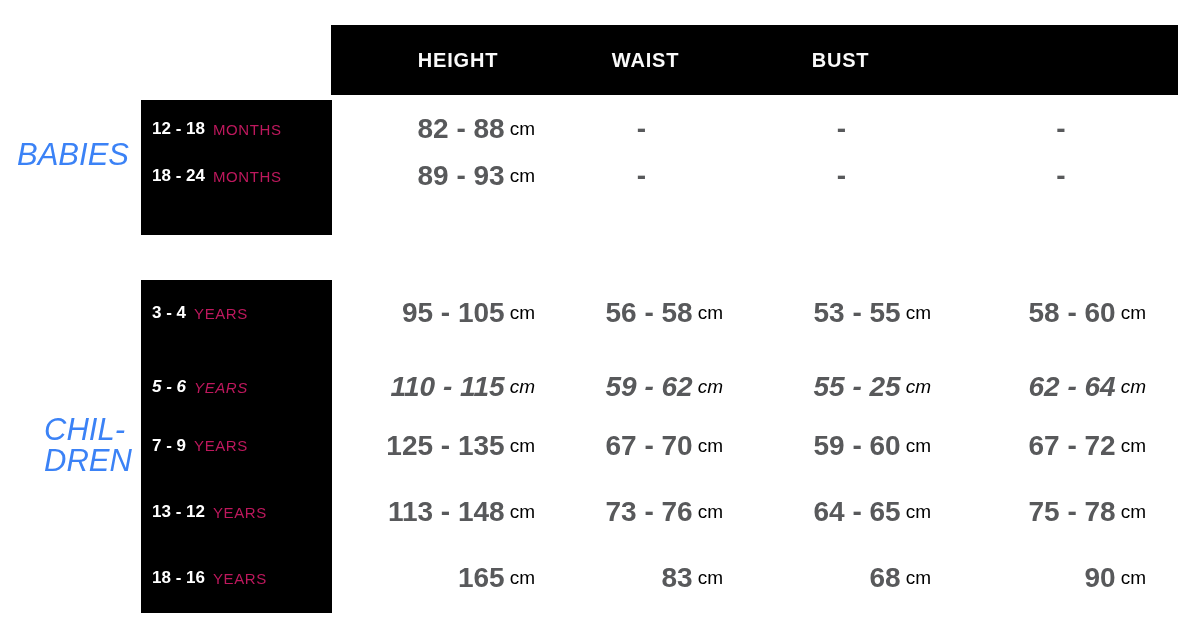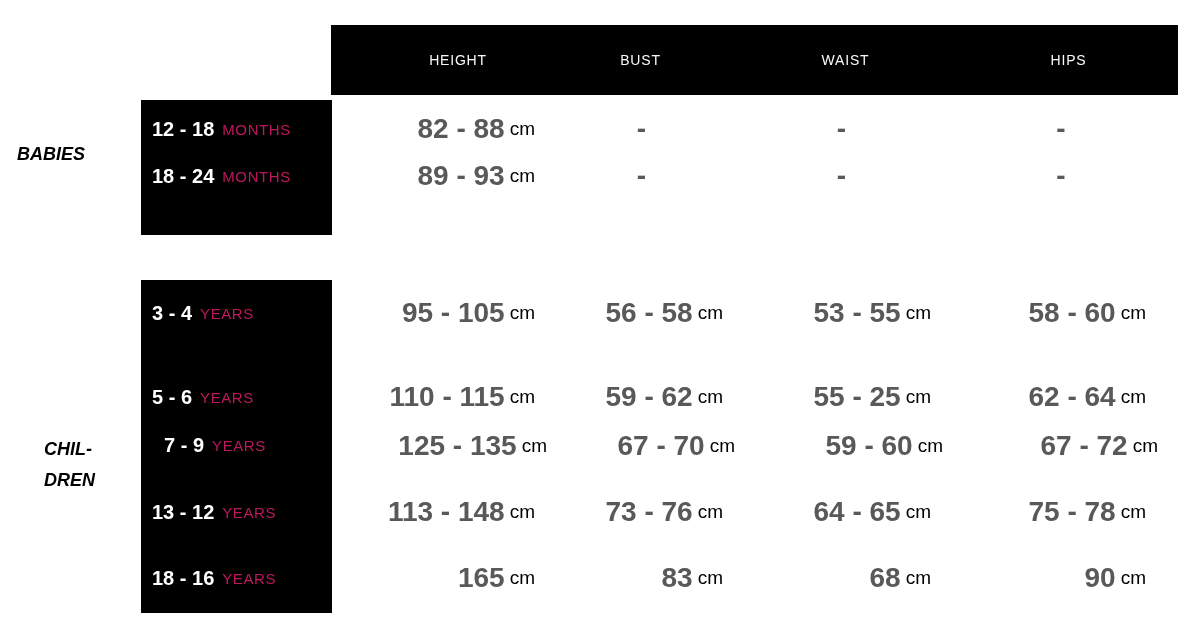--- a/index.html
+++ b/index.html
@@ -17,74 +17,74 @@
     position: absolute;
     left: 331px; top: 25px;
     width: 847px; height: 70px;
     background: #000000;
     display: grid;
     grid-template-columns: 212px 195px 205px 235px;
   }
   .header-cell {
     display: flex; align-items: center; justify-content: center;
     color: #fafafa;
-    font-size: 14px;
-    font-weight: 400;
+    font-size: 20px;
+    font-weight: 700;
     letter-spacing: 0.8px;
   }
   .header-cell.c1 { transform: translateX(21px); }
   .header-cell.c3 { transform: translateX(5px); }
   .header-cell.c4 { transform: translateX(8px); }
 
   
   .group-box {
     position: absolute;
     left: 141px;
     width: 191px;
     background: #000000;
   }
   .box-babies   { top: 100px; height: 135px; }
   .box-children { top: 280px; height: 333px; }
 
   
   .group-label {
     position: absolute;
-    color: #000000;
-    font-weight: bold;
+    color: #3b82f6;
+    font-weight: normal;
     font-style: italic;
-    font-size: 18px;
+    font-size: 31px;
     letter-spacing: 0px;
     line-height: 31px;
   }
   .label-babies   { left: 17px;  top: 139px; }
-  .label-children { left: 44px;  top: 414px; margin-top: 20px; }
+  .label-children { left: 44px;  top: 414px; }
 
   
   .row {
     position: absolute;
     left: 141px;
     width: 1037px;
     display: grid;
     grid-template-columns: 191px 212px 195px 205px 234px;
   }
   .r-b1 { top: 100px; height: 58px; }
   .r-b2 { top: 147px; height: 58px; }
   .r-c1 { top: 280px; height: 66px; }
-  .r-c2 { top: 364px; height: 66px; }
-  .r-c3 { top: 412px; height: 67px; padding-left: 12px; }
+  .r-c2 { top: 354px; height: 66px; font-style: italic; }
+  .r-c3 { top: 412px; height: 67px; }
   .r-c4 { top: 479px; height: 66px; }
   .r-c5 { top: 545px; height: 66px; }
 
   .age-cell {
     display: flex; align-items: center;
     padding-left: 11px;
     color: #ffffff;
     white-space: nowrap;
   }
-  .age-range { font-size: 20px; font-weight: bold; color: #ffffff; }
+  .age-range { font-size: 17px; font-weight: bold; color: #ffffff; }
   .age-unit  { font-size: 15px; font-weight: 400; color: #be185d; margin-left: 8px; letter-spacing: 0.6px; }
 
   .val-cell {
     display: flex; align-items: center; justify-content: flex-end;
     white-space: nowrap;
   }
   .val-cell.pr1 { padding-right: 9px; }
   .val-cell.pr2 { padding-right: 16px; }
   .val-cell.pr3 { padding-right: 13px; }
   .val-cell.pr4 { padding-right: 32px; }
@@ -94,23 +94,22 @@
   .val-unit { font-size: 19px; font-weight: 400; color: #000000; margin-left: 5px; }
   .val-unit:empty { display: none; }
 </style>
 </head>
 <body>
 
 <div class="canvas">
 
   <div class="header-bar">
     <div class="header-cell c1">HEIGHT</div>
+    <div class="header-cell c3">WAIST</div>
     <div class="header-cell c2">BUST</div>
-    <div class="header-cell c3">WAIST</div>
-    <div class="header-cell c4">HIPS</div>
   </div>
 
   <div class="group-box box-babies"></div>
   <div class="group-box box-children"></div>
 
   <div class="group-label label-babies">
     <div>BABIES</div>
   </div>
   <div class="group-label label-children">
     <div>CHIL-</div>

